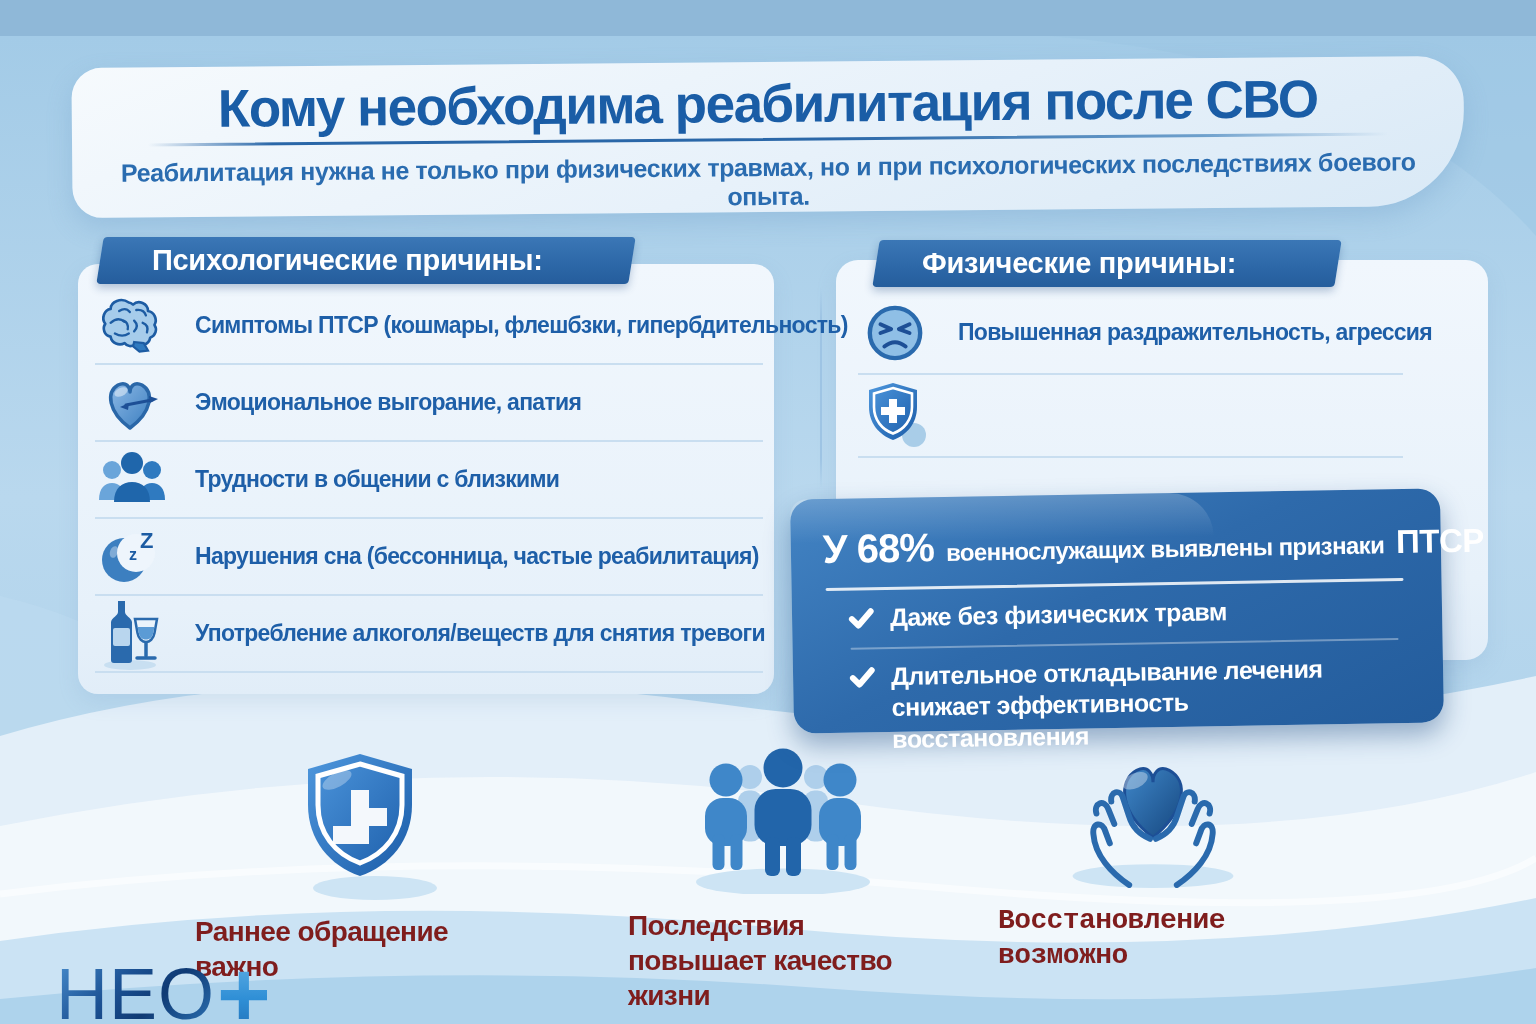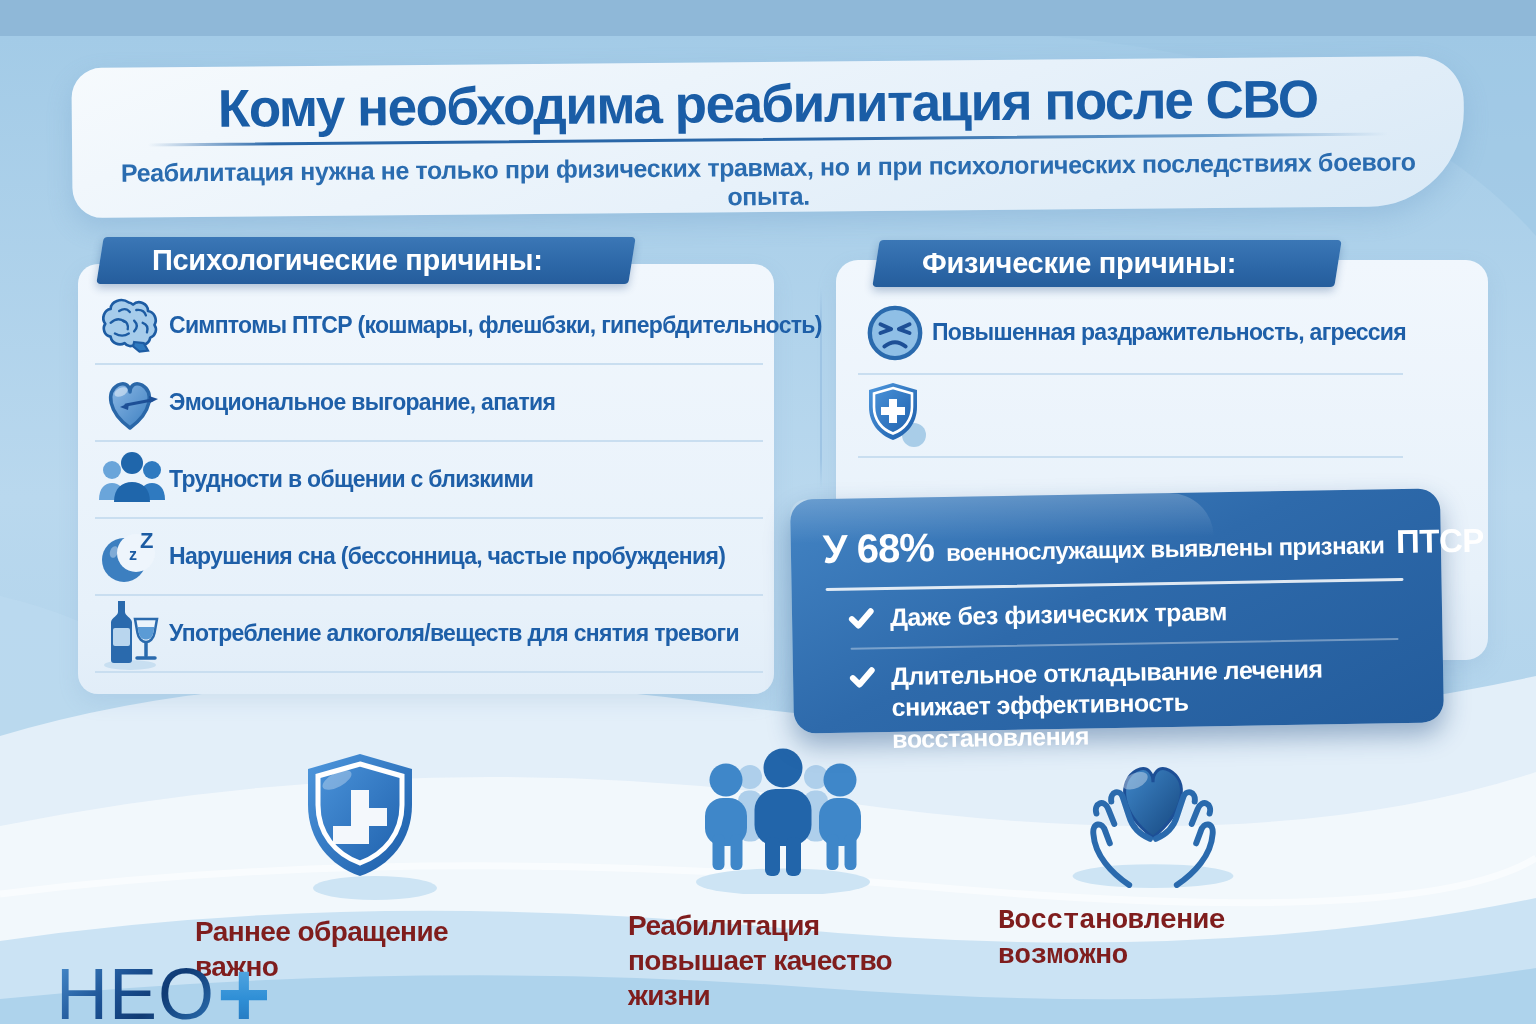--- a/index.html
+++ b/index.html
@@ -30,21 +30,21 @@
   
   .banner{position:absolute;z-index:3;height:47px;display:flex;align-items:center;
       background:linear-gradient(180deg,#3b77b6 0%,#2c67a7 60%,#255d9c 100%);
       transform:skewX(-9deg);border-radius:4px;box-shadow:0 4px 8px rgba(25,70,125,.30);}
   .banner span{transform:skewX(9deg);color:#ffffff;font-size:29px;font-weight:700;letter-spacing:-0.3px;}
   .banner-left{left:100px;top:201px;width:480px;padding-left:52px;}
   .banner-right{left:876px;top:204px;width:416px;padding-left:46px;}
 
   
   .list{position:absolute;z-index:3;margin:0;padding:0;list-style:none;}
-  .list li{display:flex;align-items:center;border-bottom:2px solid #c9def0;}
+  .list li{display:flex;align-items:center;gap:26px;border-bottom:2px solid #c9def0;}
   .list .ic{flex:0 0 74px;height:66px;display:flex;align-items:center;justify-content:center;}
   .list .lbl{font-size:23px;font-weight:600;color:#1e5fa8;letter-spacing:-0.7px;white-space:nowrap;}
   .list-left{left:95px;top:252px;width:668px;}
   .list-left li{height:75px;}
   .list-right{left:858px;top:256px;width:545px;}
   .list-right li{height:81px;}
 
   
   .stat-box{position:absolute;left:792px;top:458px;width:650px;height:234px;z-index:4;
       box-sizing:border-box;padding:28px 32px 0 32px;border-radius:22px;transform:rotate(-1deg);
@@ -174,21 +174,21 @@
     <li>
       <span class="ic">
         <svg width="66" height="62" viewBox="0 0 66 62">
           <circle cx="25" cy="34" r="22" fill="#3c7fc0"></circle>
           <circle cx="37" cy="27" r="19" fill="#eef5fc"></circle>
           <ellipse cx="15" cy="26" rx="4" ry="6" fill="#ffffff" opacity="0.35" transform="rotate(20 15 26)"></ellipse>
           <text x="30" y="34" font-family="Liberation Sans, sans-serif" font-size="16" font-weight="bold" fill="#1d5ca3">z</text>
           <text x="41" y="22" font-family="Liberation Sans, sans-serif" font-size="22" font-weight="bold" fill="#1d5ca3">Z</text>
         </svg>
       </span>
-      <span class="lbl">Нарушения сна (бессонница, частые пробуждения)</span>
+      <span class="lbl">Нарушения сна (бессонница, частые реабилитация)</span>
     </li>
     <li>
       <span class="ic">
         <svg width="64" height="74" viewBox="0 0 64 74">
           <ellipse cx="30" cy="68" rx="26" ry="5" fill="#c8dff1"></ellipse>
           <path fill="#2a6aad" d="M18 4h7v11c0 4 6 5 7 10v38c0 2-1 3-3 3H14c-2 0-3-1-3-3V25c1-5 7-6 7-10z"></path>
           <rect x="13" y="31" width="17" height="18" rx="2" fill="#b9d6ee"></rect>
           <path fill="#eaf3fb" stroke="#2a6aad" stroke-width="2.5" d="M35 22h22l-2.5 14c-1 6-5 9-8.5 9s-7.5-3-8.5-9z"></path>
           <path fill="#5b9bd5" d="M37.5 30h17l-1.3 6c-.9 4.5-3.7 6.5-7.2 6.5s-6.3-2-7.2-6.5z"></path>
           <path stroke="#2a6aad" stroke-width="3.5" stroke-linecap="round" d="M46 46v13"></path>
@@ -291,21 +291,21 @@
             <rect x="104" y="60" width="8" height="24" rx="3.5"></rect>
         </g>
         <g fill="#2265aa">
           <circle cx="63" cy="16" r="13"></circle>
           <rect x="44" y="30" width="38" height="38" rx="14"></rect>
           <rect x="51" y="62" width="10" height="26" rx="4"></rect>
             <rect x="65" y="62" width="10" height="26" rx="4"></rect>
         </g>
       </svg>
     </span>
-    <span class="cap">Реабилитация повышает качество жизни</span>
+    <span class="cap">Последствия повышает качество жизни</span>
   </div>
 
   <div class="footer-item fi-3">
     <span>
       <svg width="180" height="140" viewBox="0 0 120 94">
         <defs>
             <linearGradient id="ghh" x1="0" y1="0" x2="1" y2="1">
           <stop offset="0" stop-color="#3f87c9"></stop>
               <stop offset="1" stop-color="#16477f"></stop>
             </linearGradient>

